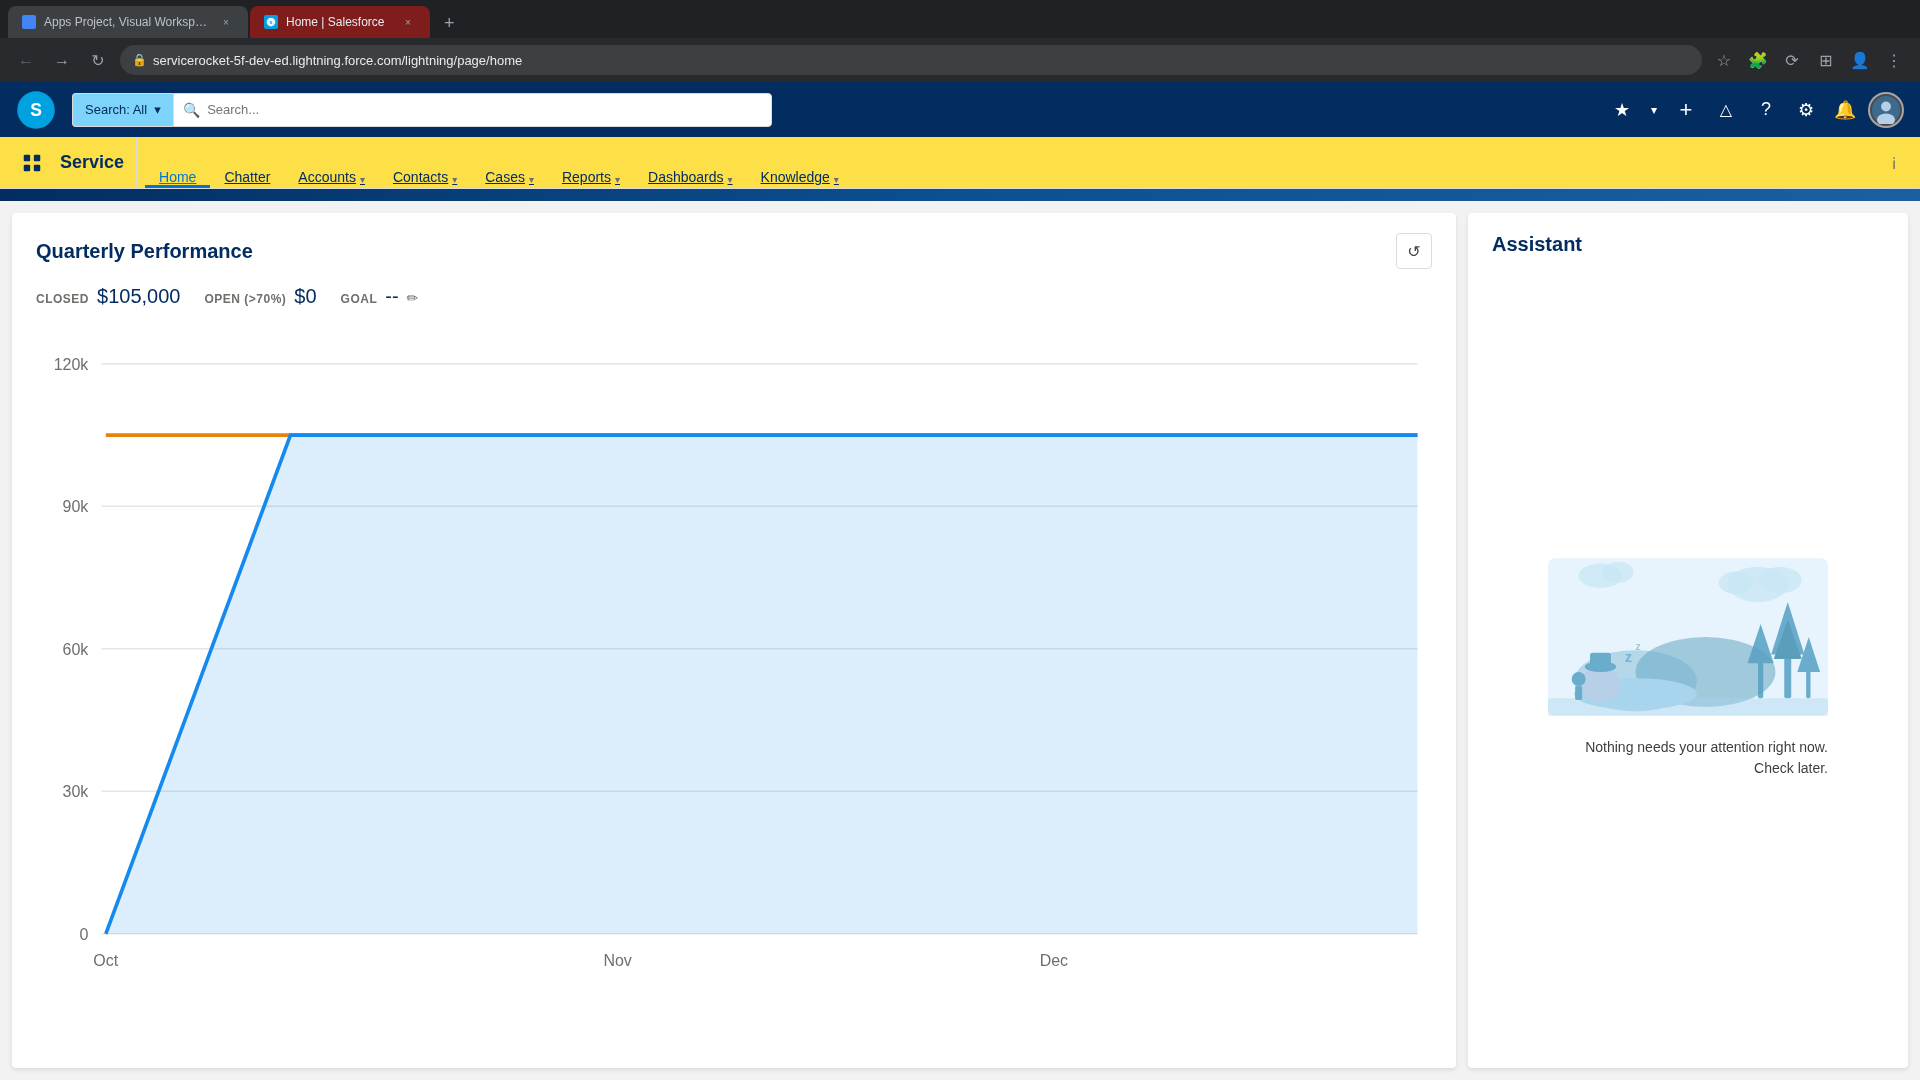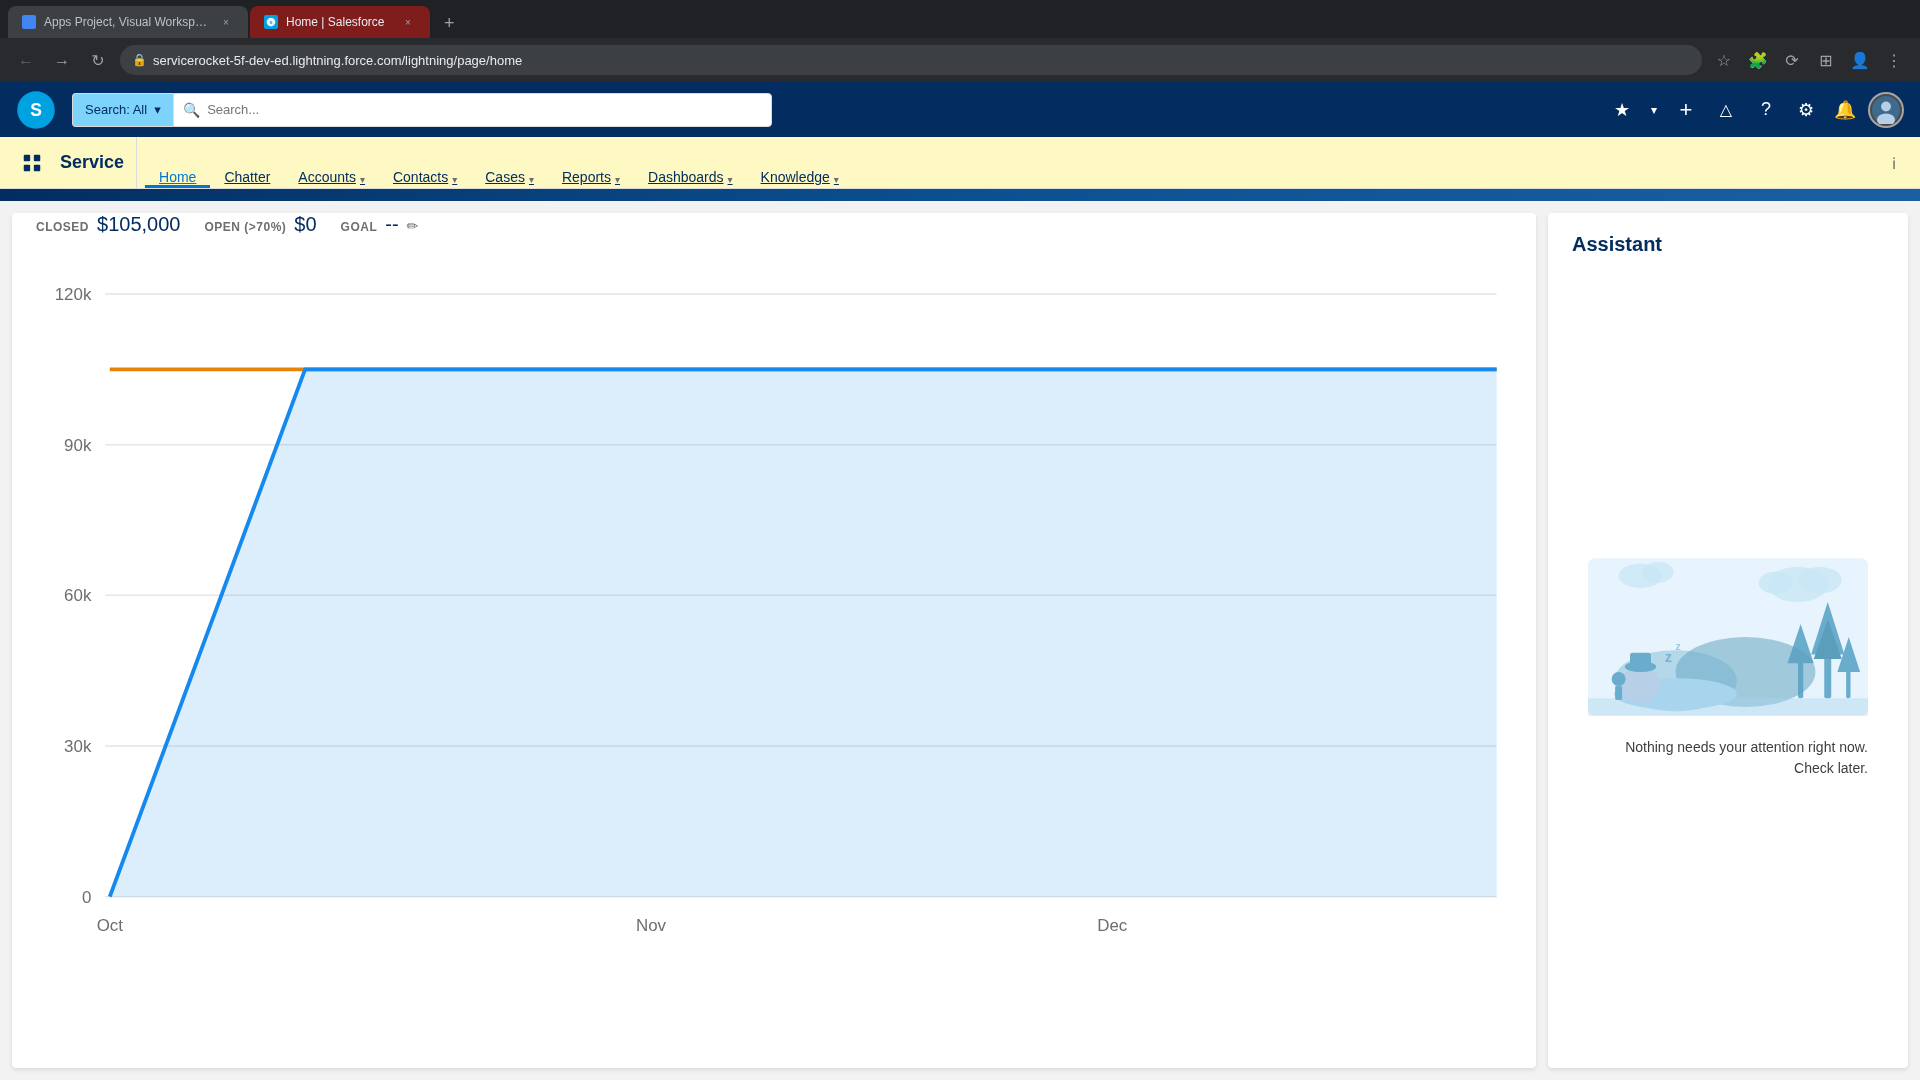--- a/index.html
+++ b/index.html
@@ -214,21 +214,21 @@
       border: 2px solid rgba(255,255,255,0.5);
       cursor: pointer;
       display: flex;
       align-items: center;
       justify-content: center;
       overflow: hidden;
     }
 
     
     .sf-navbar {
-      background: #fef9c3;
+      background: #fde047;
       height: 52px;
       display: flex;
       align-items: stretch;
       padding: 0 8px;
       border-bottom: 1px solid #dddbda;
       flex-shrink: 0;
       position: relative;
     }
     .sf-navbar::after {
       content: '';
@@ -394,21 +394,21 @@
     }
     .chart-svg {
       width: 100%;
       height: 100%;
     }
 
     
     .assistant-card {
       background: white;
       border-radius: 4px;
-      width: 360px;
+      width: 440px;
       flex-shrink: 0;
       box-shadow: 0 2px 4px rgba(0,0,0,0.1);
       display: flex;
       flex-direction: column;
       overflow: hidden;
     }
     .assistant-header {
       padding: 20px 24px 12px;
     }
     .assistant-title {
@@ -594,20 +594,24 @@
           <stop offset="100%" stop-color="#1a5fa0"></stop>
         </linearGradient>
       </defs>
       <rect width="1920" height="12" fill="url(#bannerGrad)"></rect>
     </svg>
   </div>
 
   <div class="sf-main">
 
     <div class="performance-card">
+      <div class="card-header">
+        <h2 class="card-title">Quarterly Performance</h2>
+        <div class="refresh-btn">↺</div>
+      </div>
 
       <div class="stats-row">
         <div class="stat-group">
           <span class="stat-label">CLOSED</span>
           <span class="stat-value">$105,000</span>
         </div>
         <div class="stat-group">
           <span class="stat-label">OPEN (&gt;70%)</span>
           <span class="stat-value">$0</span>
         </div>

